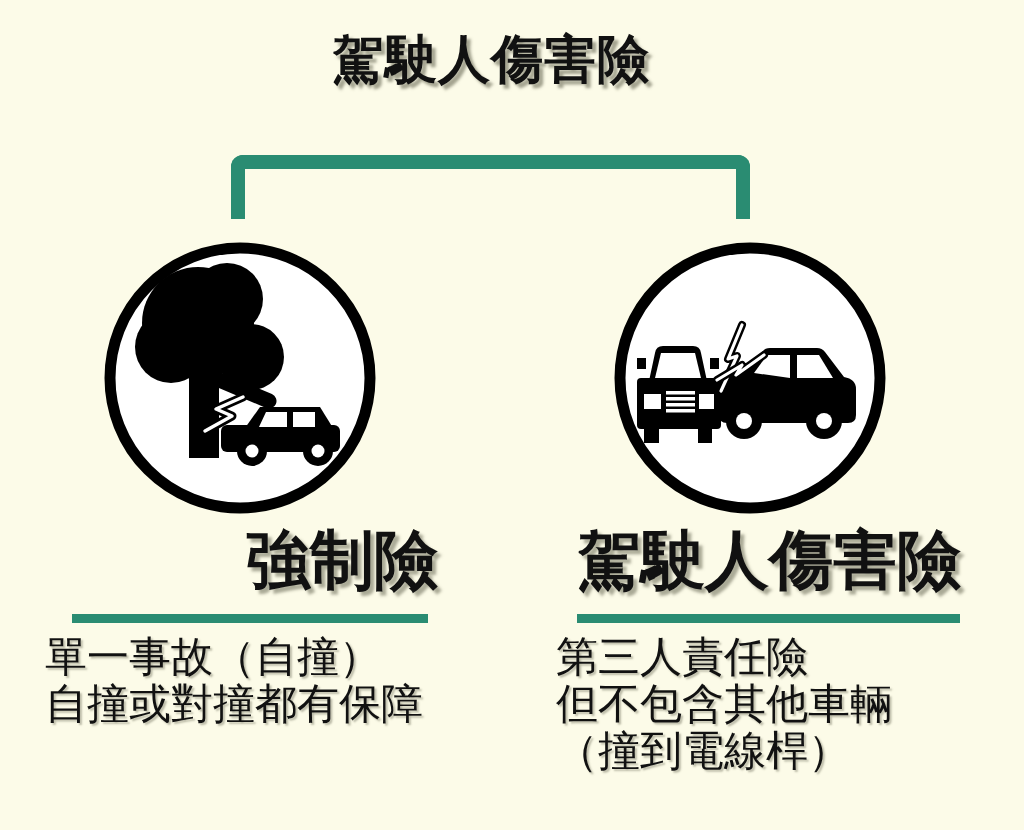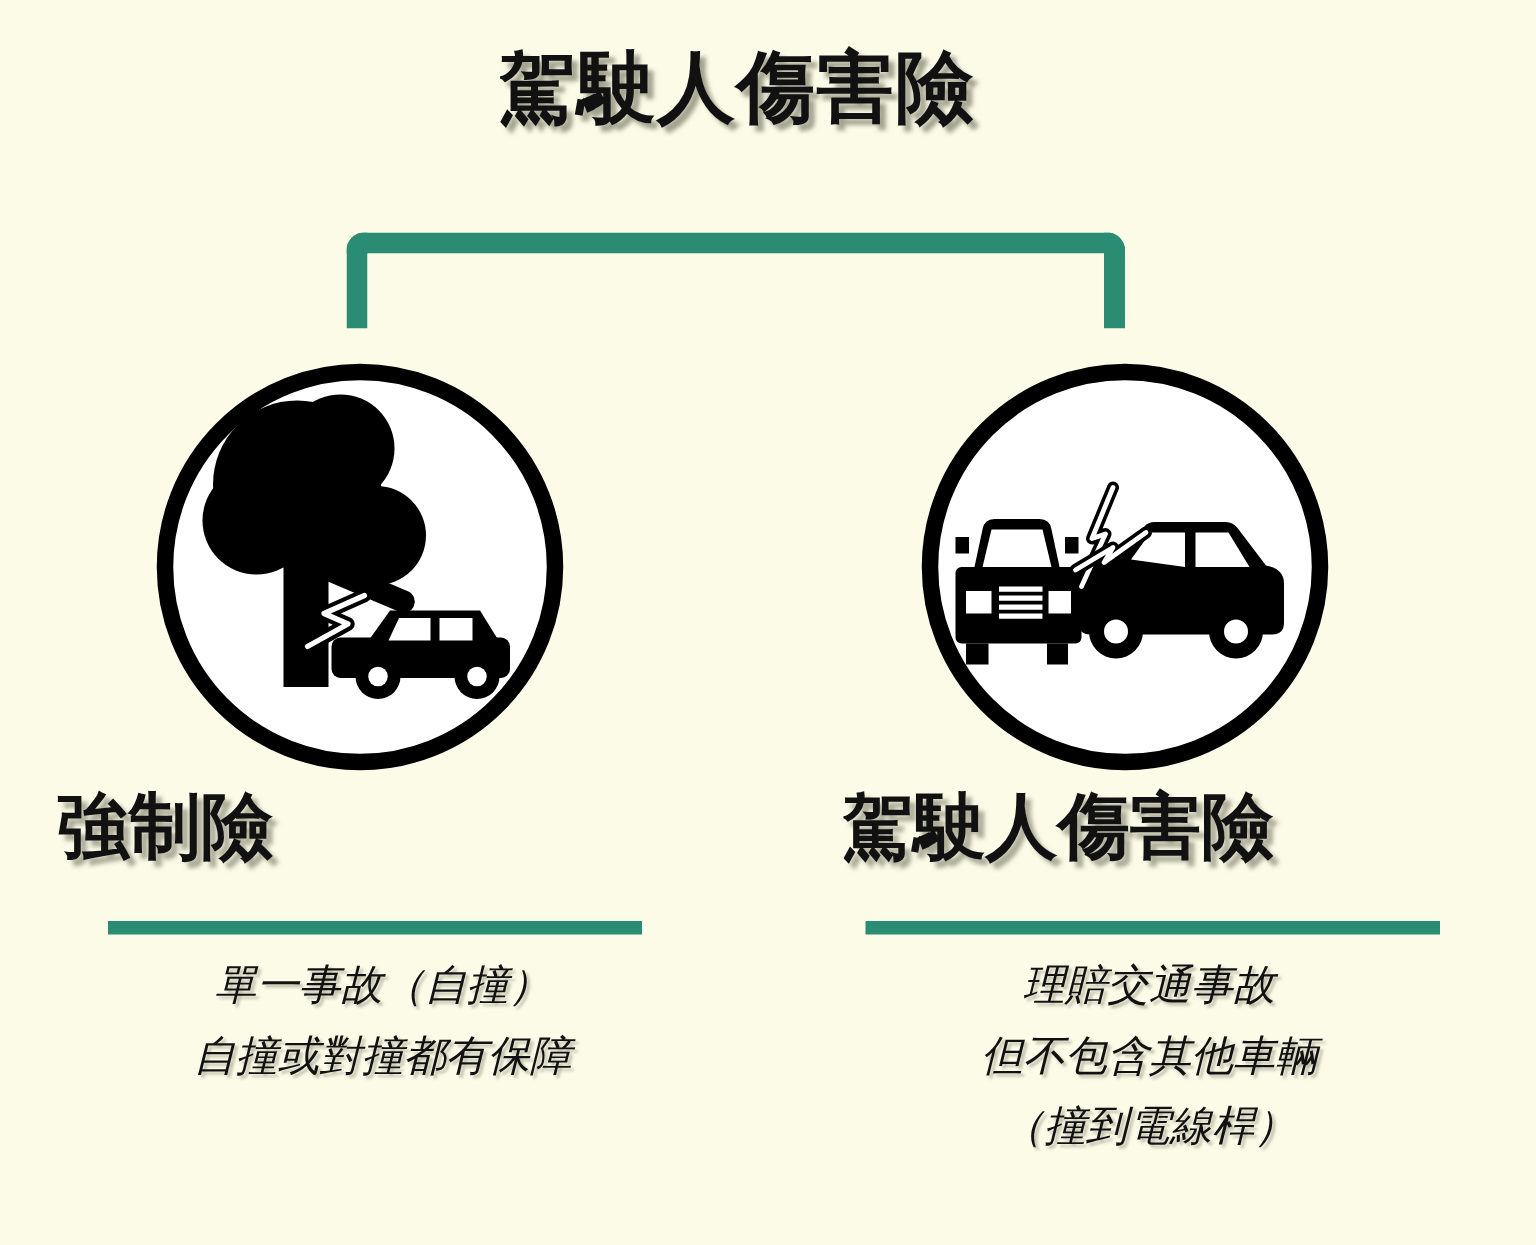--- a/index.html
+++ b/index.html
@@ -28,40 +28,39 @@
     border-right:14px solid var(--accent);
     border-radius:12px 12px 0 0;
   }
 
   .icon-circle{position:absolute;width:274px;height:274px;top:241px;}
   .icon-circle.left{left:103px;}
   .icon-circle.right{left:613px;}
   .icon-circle svg{display:block;width:100%;height:100%;}
 
   .branch-label{
-    position:absolute;top:524px;width:400px;text-align:left;
-    font-size:48px;font-weight:900;color:var(--ink);line-height:1.15;
+    position:absolute;top:524px;width:400px;text-align:right;
+    font-size:64px;font-weight:900;color:var(--ink);line-height:1.15;
     text-shadow:4px 4px 3px rgba(90,90,70,0.5);
     white-space:nowrap;
   }
   .branch-label.left{left:38px;}
   .branch-label.right{left:561px;}
 
   .underline{
     position:absolute;top:614px;height:9px;background:var(--accent);
   }
   .underline.left{left:72px;width:356px;}
   .underline.right{left:577px;width:383px;}
 
   .desc{
-    position:absolute;top:633px;width:420px;text-align:center;
-    font-size:28px;font-weight:500;color:var(--ink);line-height:47px;
+    position:absolute;top:633px;width:420px;
+    font-size:42px;font-weight:500;color:var(--ink);line-height:47px;
     text-shadow:2px 2px 2px rgba(110,110,90,0.45);
     white-space:nowrap;
-    font-style:italic;
   }
   .desc.left{left:45px;}
   .desc.right{left:556px;}
 </style>
 </head>
 <body>
 
 <div class="canvas">
 
   <div class="title">駕駛人傷害險</div>
@@ -134,18 +133,18 @@
   <div class="branch-label right">駕駛人傷害險</div>
 
   <div class="underline left"></div>
   <div class="underline right"></div>
 
   <div class="desc left">
     <div>單一事故（自撞）</div>
     <div>自撞或對撞都有保障</div>
   </div>
   <div class="desc right">
-    <div>理賠交通事故</div>
+    <div>第三人責任險</div>
     <div>但不包含其他車輛</div>
     <div>（撞到電線桿）</div>
   </div>
 
 </div>
 
 </body></html>

